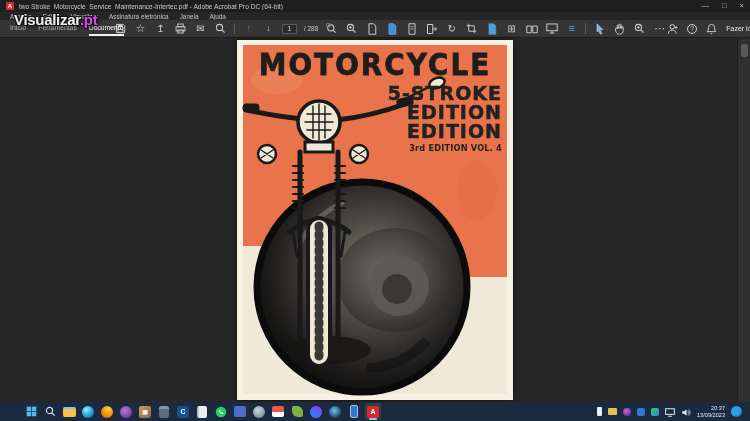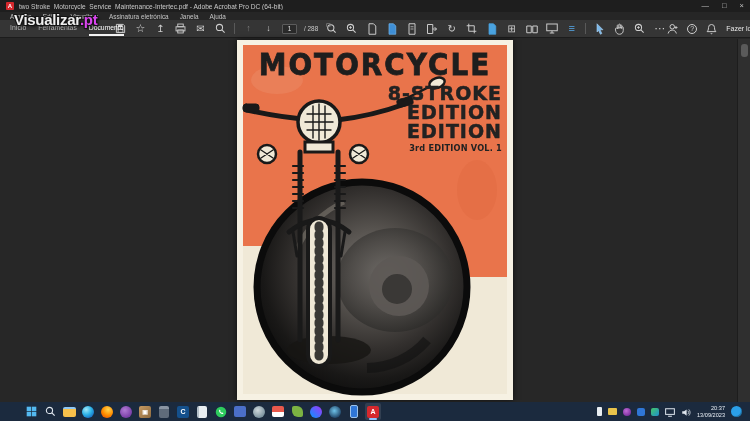--- a/index.html
+++ b/index.html
@@ -311,24 +311,24 @@
           <path d="M52 192 Q82 168 112 192" stroke-width="5"></path>
           <path d="M56 192 L60 216 M108 192 L104 216" stroke-width="3"></path>
 
           <rect x="71" y="178" width="22" height="148" rx="11" fill="#efe8d6" stroke-width="4"></rect>
           <line x1="82" y1="186" x2="82" y2="318" stroke-width="9" stroke-dasharray="2 6" opacity="0.85"></line>
         </g>
       </svg>
 
       <div class="cov-title">MOTORCYCLE</div>
       <div class="cov-right">
-        <div class="big">8-STROKE</div>
+        <div class="big">5-STROKE</div>
         <div class="big">EDITION</div>
         <div class="big">EDITION</div>
-        <div class="edition">3rd EDITION VOL. 1</div>
+        <div class="edition">3rd EDITION VOL. 4</div>
       </div>
     </div>
 
     <div class="scroll-track">
       <div class="scroll-thumb"></div>
     </div>
   </div>
 
   <div class="taskbar">
     <div class="task-left">

